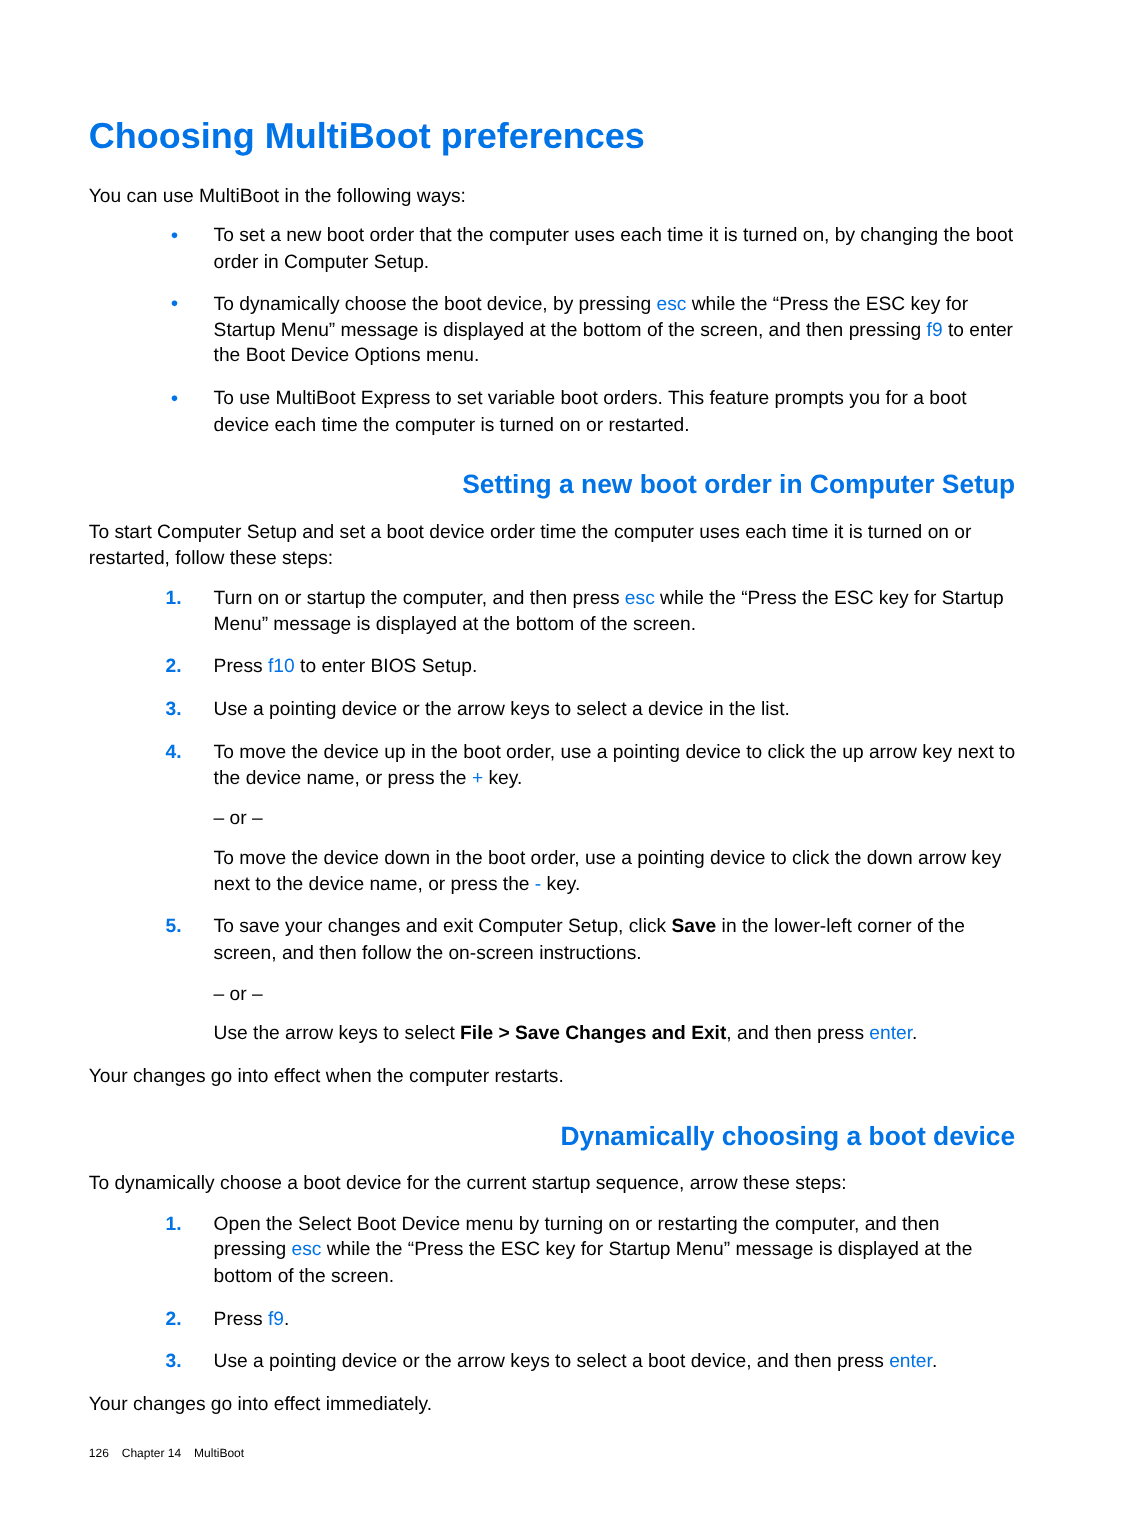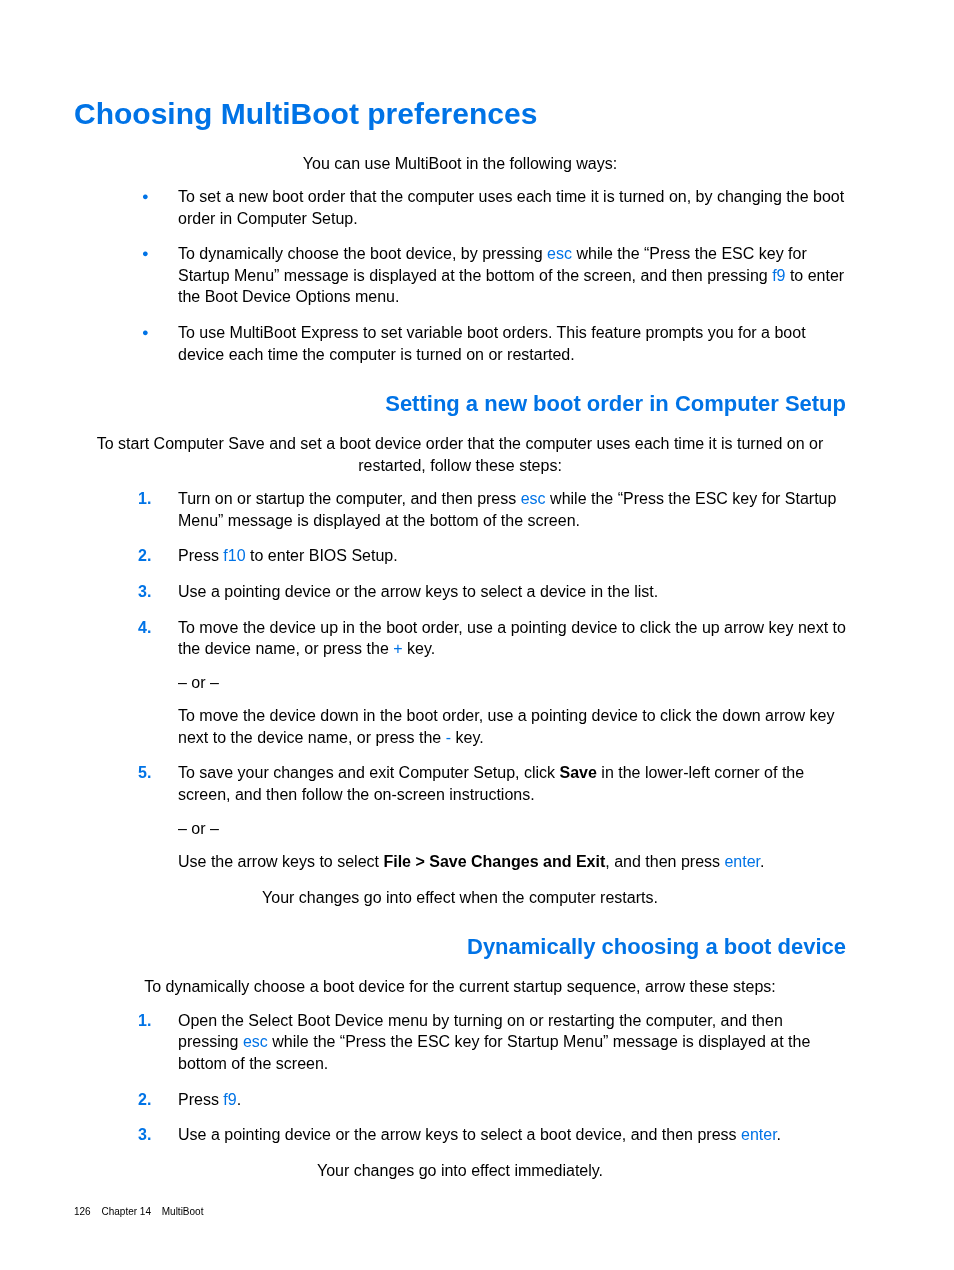--- a/index.html
+++ b/index.html
@@ -29,21 +29,21 @@
       font-weight: bold;
       margin: 0 0 18px 0;
     }
     h2.sub-title {
       color: var(--blue);
       font-size: 22px;
       font-weight: bold;
       margin: 24px 0 14px 0;
       text-align: right;
     }
-    .indent-1 { margin-left: 72px; text-align: center; }
+    .indent-1 { margin-left: 72px; }
     .para { margin: 0 0 12px 0; }
     ul.bullets {
       list-style: none;
       padding: 0;
       margin: 0 0 4px 60px;
     }
     ul.bullets > li {
       position: relative;
       padding-left: 44px;
       margin-bottom: 14px;
@@ -106,21 +106,21 @@
     <li>
       <span>To dynamically choose the boot device, by pressing </span><span class="key">esc</span><span> while the “Press the ESC key for Startup Menu” message is displayed at the bottom of the screen, and then pressing </span><span class="key">f9</span><span> to enter the Boot Device Options menu.</span>
     </li>
     <li>
       <span>To use MultiBoot Express to set variable boot orders. This feature prompts you for a boot device each time the computer is turned on or restarted.</span>
     </li>
   </ul>
 
   <h2 class="sub-title">Setting a new boot order in Computer Setup</h2>
 
-  <p class="para indent-1">To start Computer Save and set a boot device order that the computer uses each time it is turned on or restarted, follow these steps:</p>
+  <p class="para indent-1">To start Computer Setup and set a boot device order time the computer uses each time it is turned on or restarted, follow these steps:</p>
 
   <ol class="steps">
     <li>
       <span>Turn on or startup the computer, and then press </span><span class="key">esc</span><span> while the “Press the ESC key for Startup Menu” message is displayed at the bottom of the screen.</span>
     </li>
     <li>
       <span>Press </span><span class="key">f10</span><span> to enter BIOS Setup.</span>
     </li>
     <li>
       <span>Use a pointing device or the arrow keys to select a device in the list.</span>

